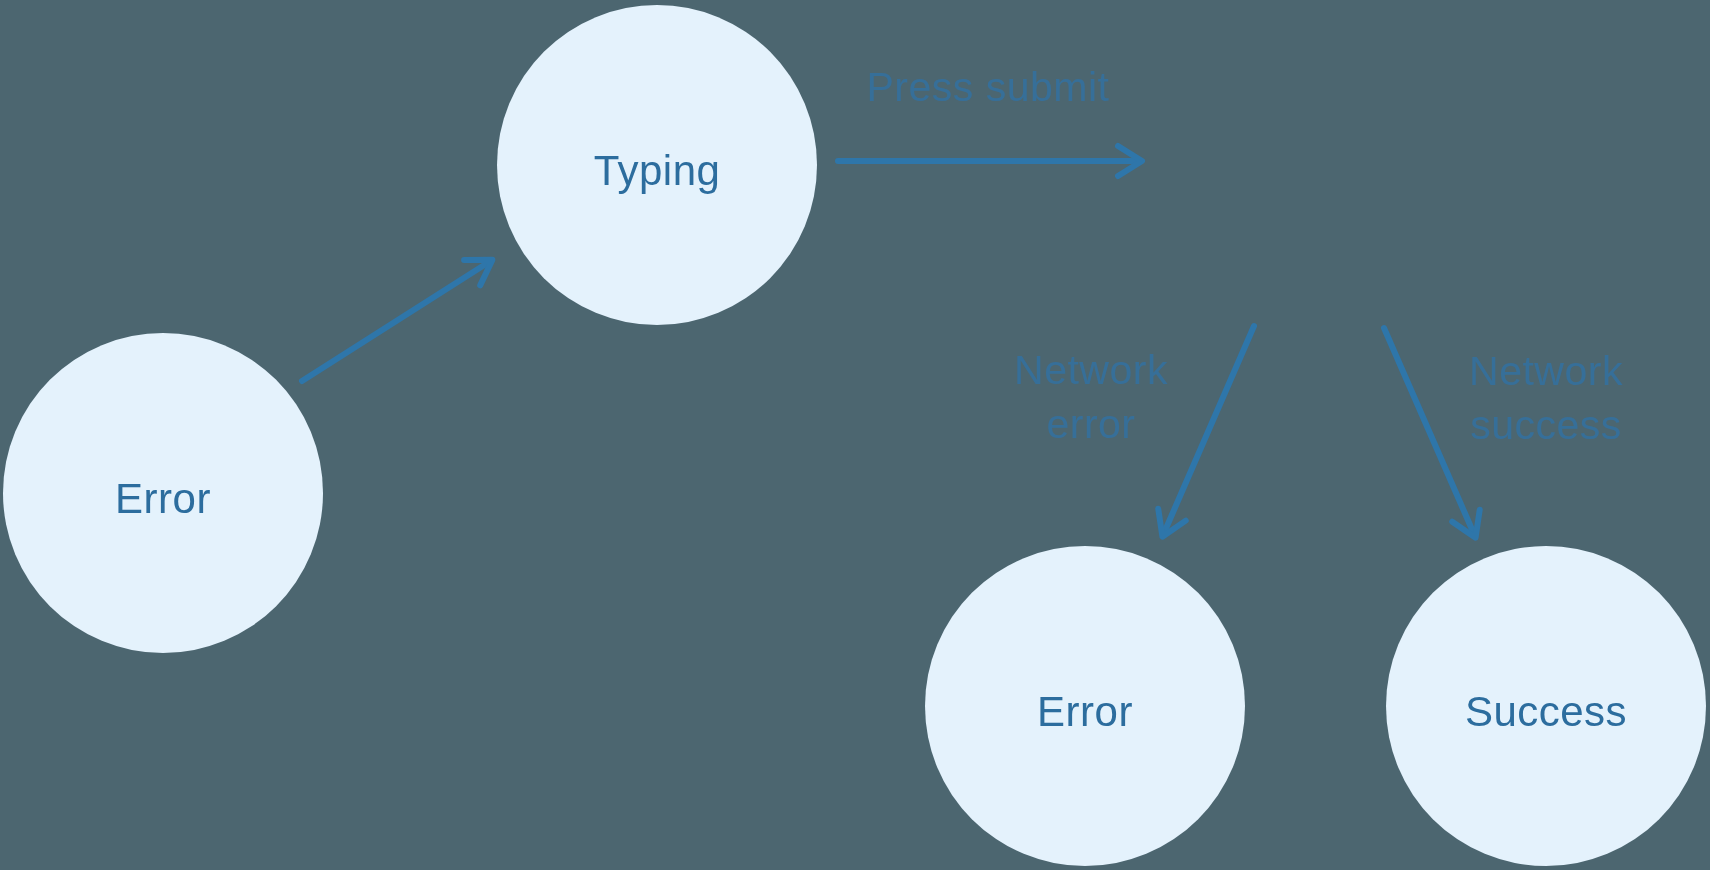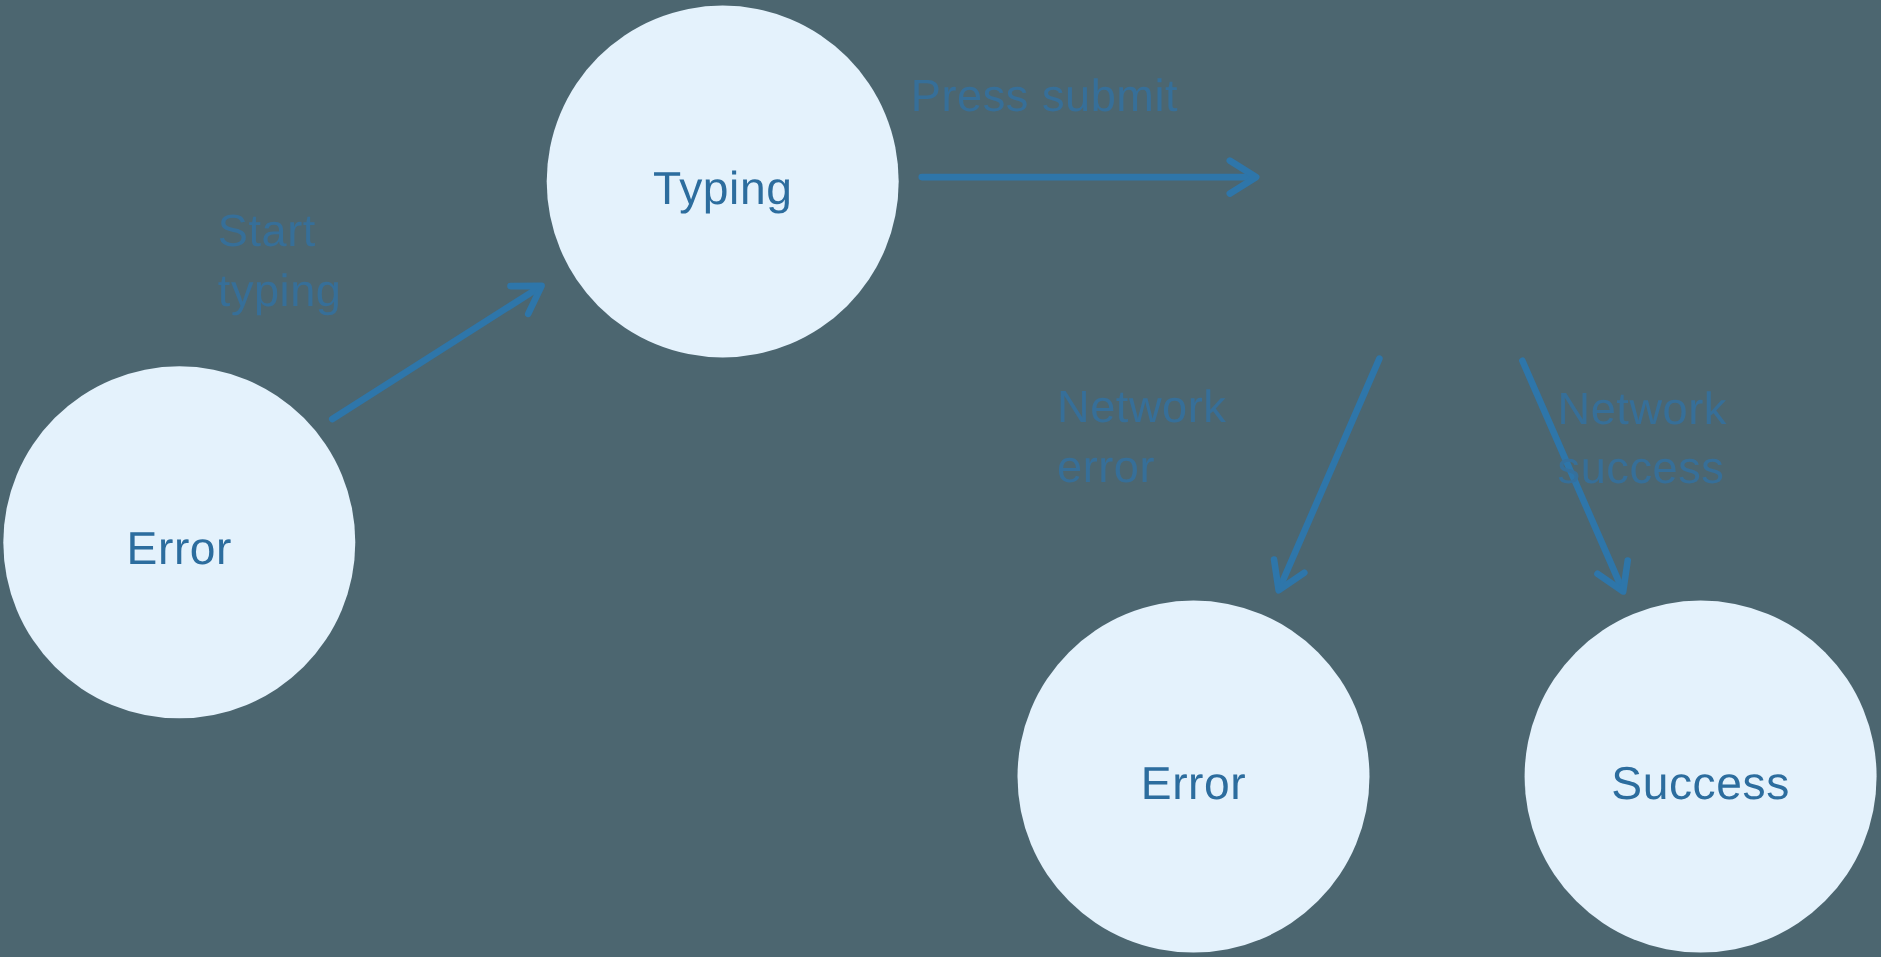--- a/index.html
+++ b/index.html
@@ -52,21 +52,21 @@
     font-weight: 500;
     letter-spacing: 0.5px;
     transform: translateY(6px);
   }
   .tlabel {
     position: absolute;
     color: var(--label, #35709D);
     font-size: 41px;
     font-weight: 500;
     line-height: 54px;
-    text-align: left;
+    text-align: center;
     letter-spacing: 0.5px;
     opacity: 0.92;
   }
   .tlabel .tline { display: block; }
 
   
   #state-empty      { left: 3px;    top: 333px; }
   #state-typing     { left: 497px;  top: 5px;   }
   #state-submitting { left: 1170px; top: 7px;   }
   #state-error      { left: 925px;  top: 546px; }
@@ -105,24 +105,20 @@
 
 
   <div class="state" id="state-error">
     <span class="state-label">Error</span>
   </div>
 
   <div class="state" id="state-success">
     <span class="state-label">Success</span>
   </div>
 
-  <div class="tlabel" id="label-start-typing">
-    <span class="tline">Start</span>
-    <span class="tline">typing</span>
-  </div>
 
   <div class="tlabel" id="label-press-submit">
     <span class="tline">Press submit</span>
   </div>
 
   <div class="tlabel" id="label-network-error">
     <span class="tline">Network</span>
     <span class="tline">error</span>
   </div>
 

